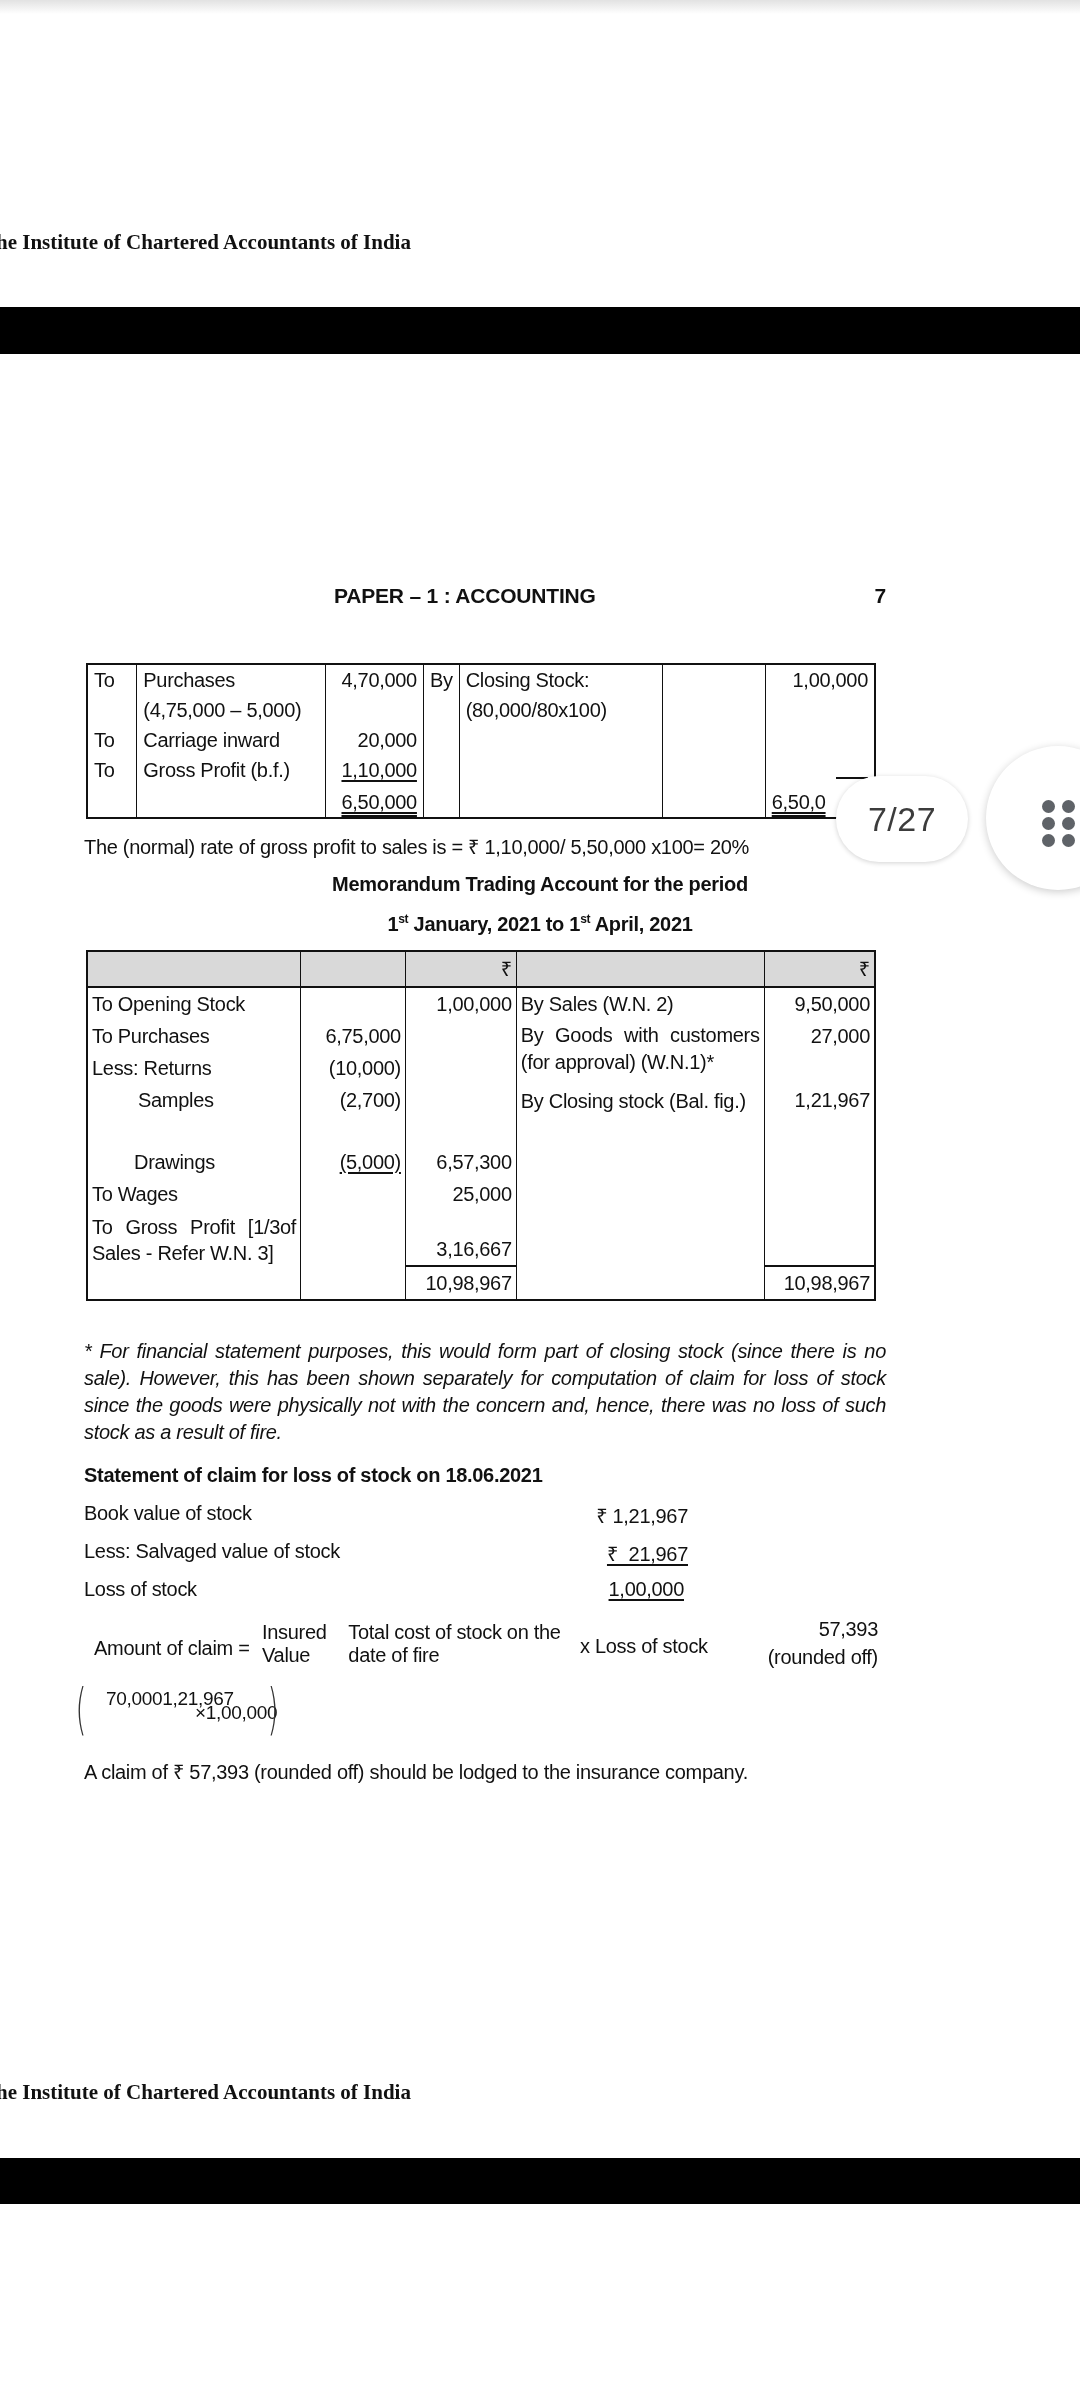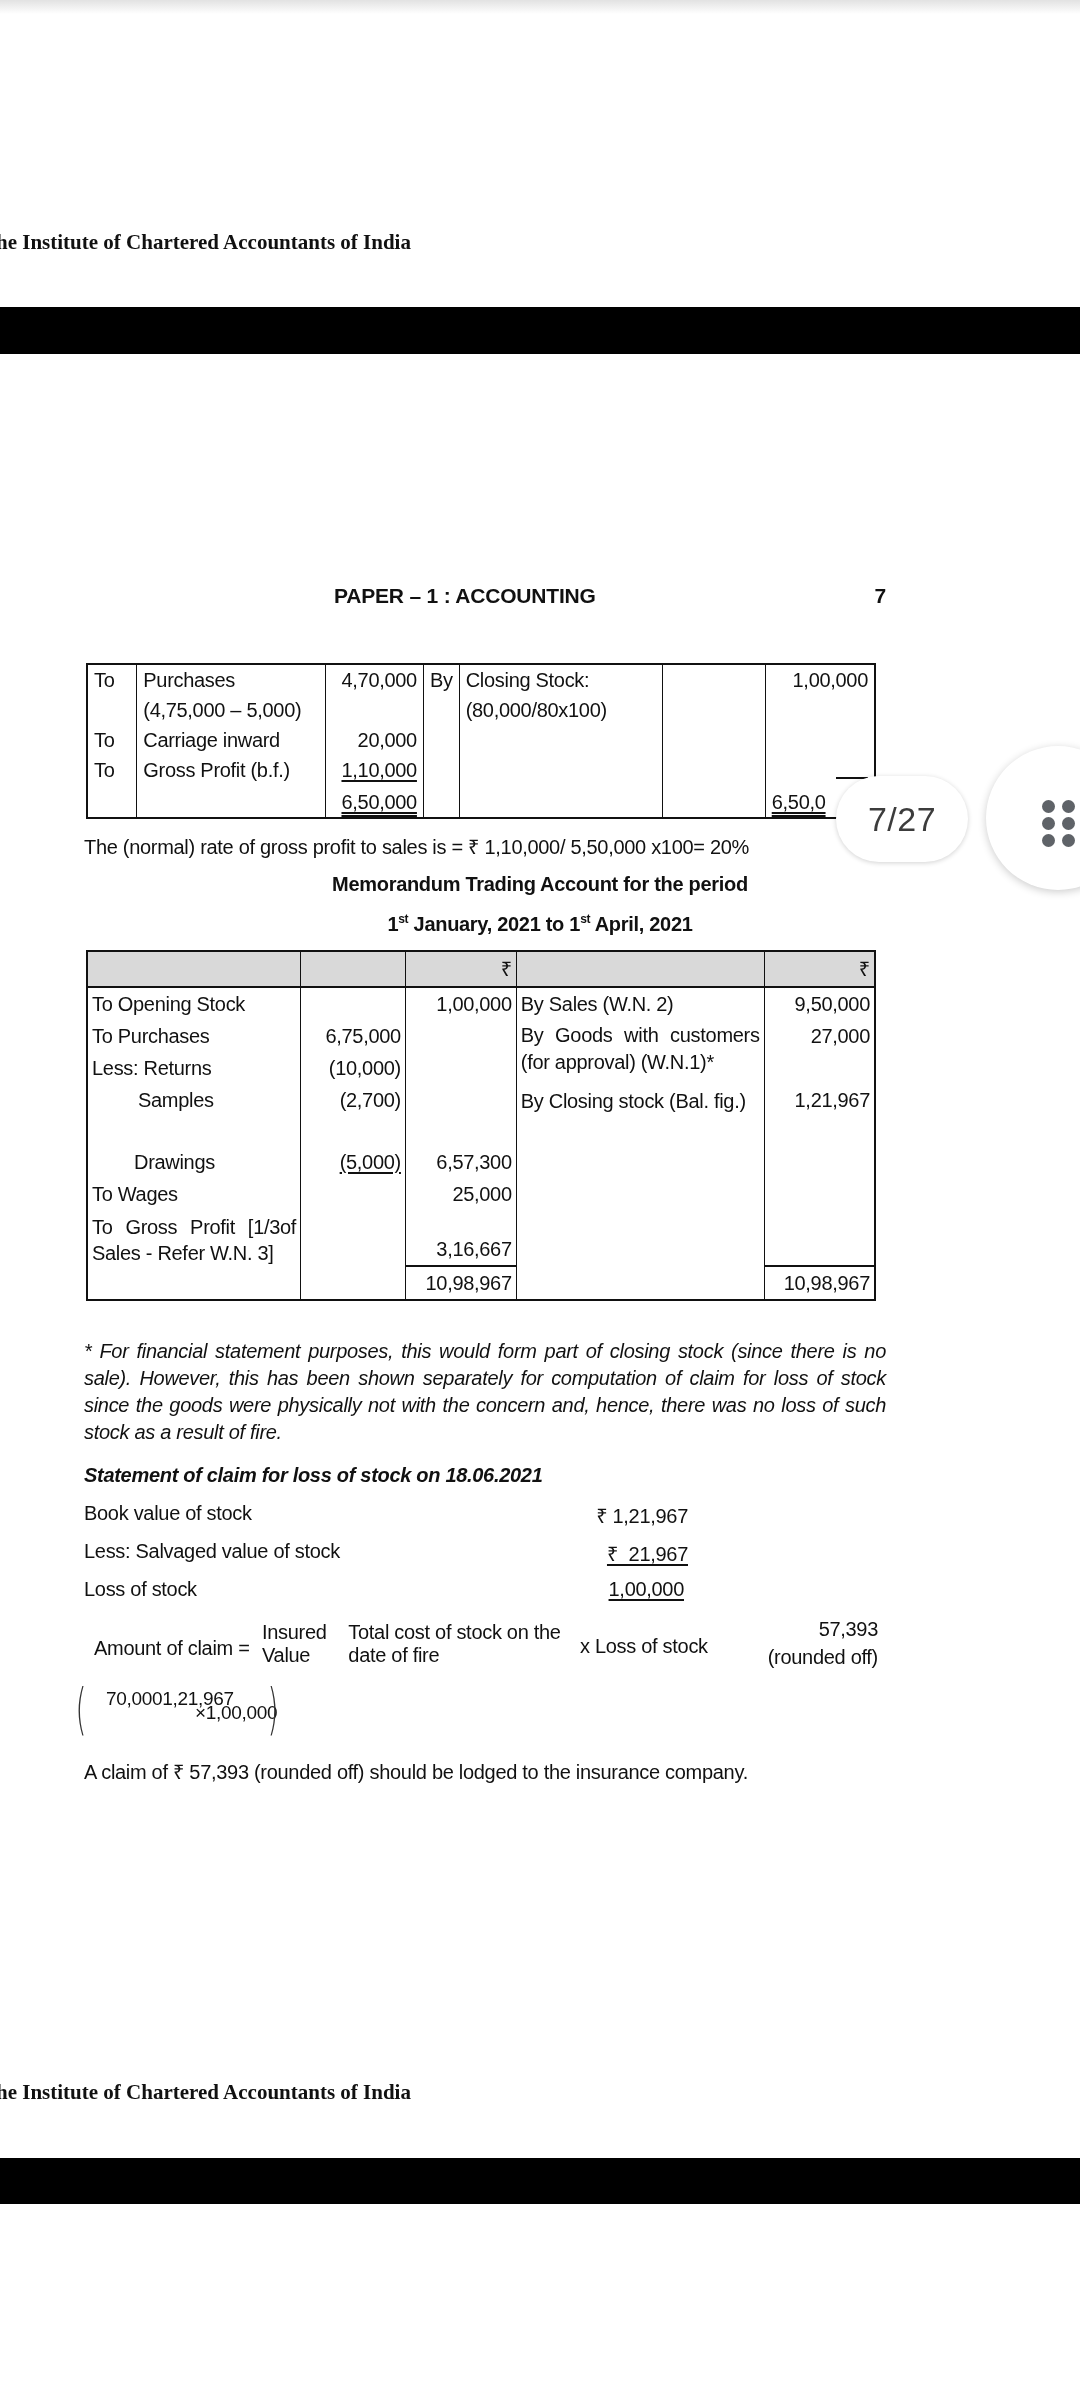--- a/index.html
+++ b/index.html
@@ -235,21 +235,21 @@
         <td class="blank"></td>
     <td class="amt">10,98,967</td>
     <td class="blank"></td>
     <td class="amt">10,98,967</td>
   </tr>
 </tbody>
   </table>
 
 <div class="footnote">* For financial statement purposes, this would form part of closing stock (since there is no sale). However, this has been shown separately for computation of claim for loss of stock since the goods were physically not with the concern and, hence, there was no loss of such stock as a result of fire.</div>
 
-<div class="t b" style="left:84px;top:1464px;font-style:italic;">Statement of claim for loss of stock  on 18.06.2021</div>
+<div class="t b" style="left:84px;top:1464px;">Statement of claim for loss of stock  on 18.06.2021</div>
 <div class="t" style="left:84px;top:1502px;">Book value of stock</div>
 <div class="t r" style="left:560px;width:128px;top:1502px;text-align:right;">₹ 1,21,967</div>
 <div class="t" style="left:84px;top:1540px;">Less: Salvaged value of stock</div>
 <div class="t r u" style="left:560px;width:128px;top:1540px;white-space:pre;">₹  21,967</div>
 <div class="t" style="left:84px;top:1578px;">Loss of stock</div>
 <div class="t r u" style="left:560px;width:124px;top:1578px;">1,00,000</div>
 
 <div class="t" style="left:94px;top:1637px;">Amount of claim =</div>
 <div class="frac" style="left:262px;top:1621px;width:312px;">
   <span>Insured Value</span>

